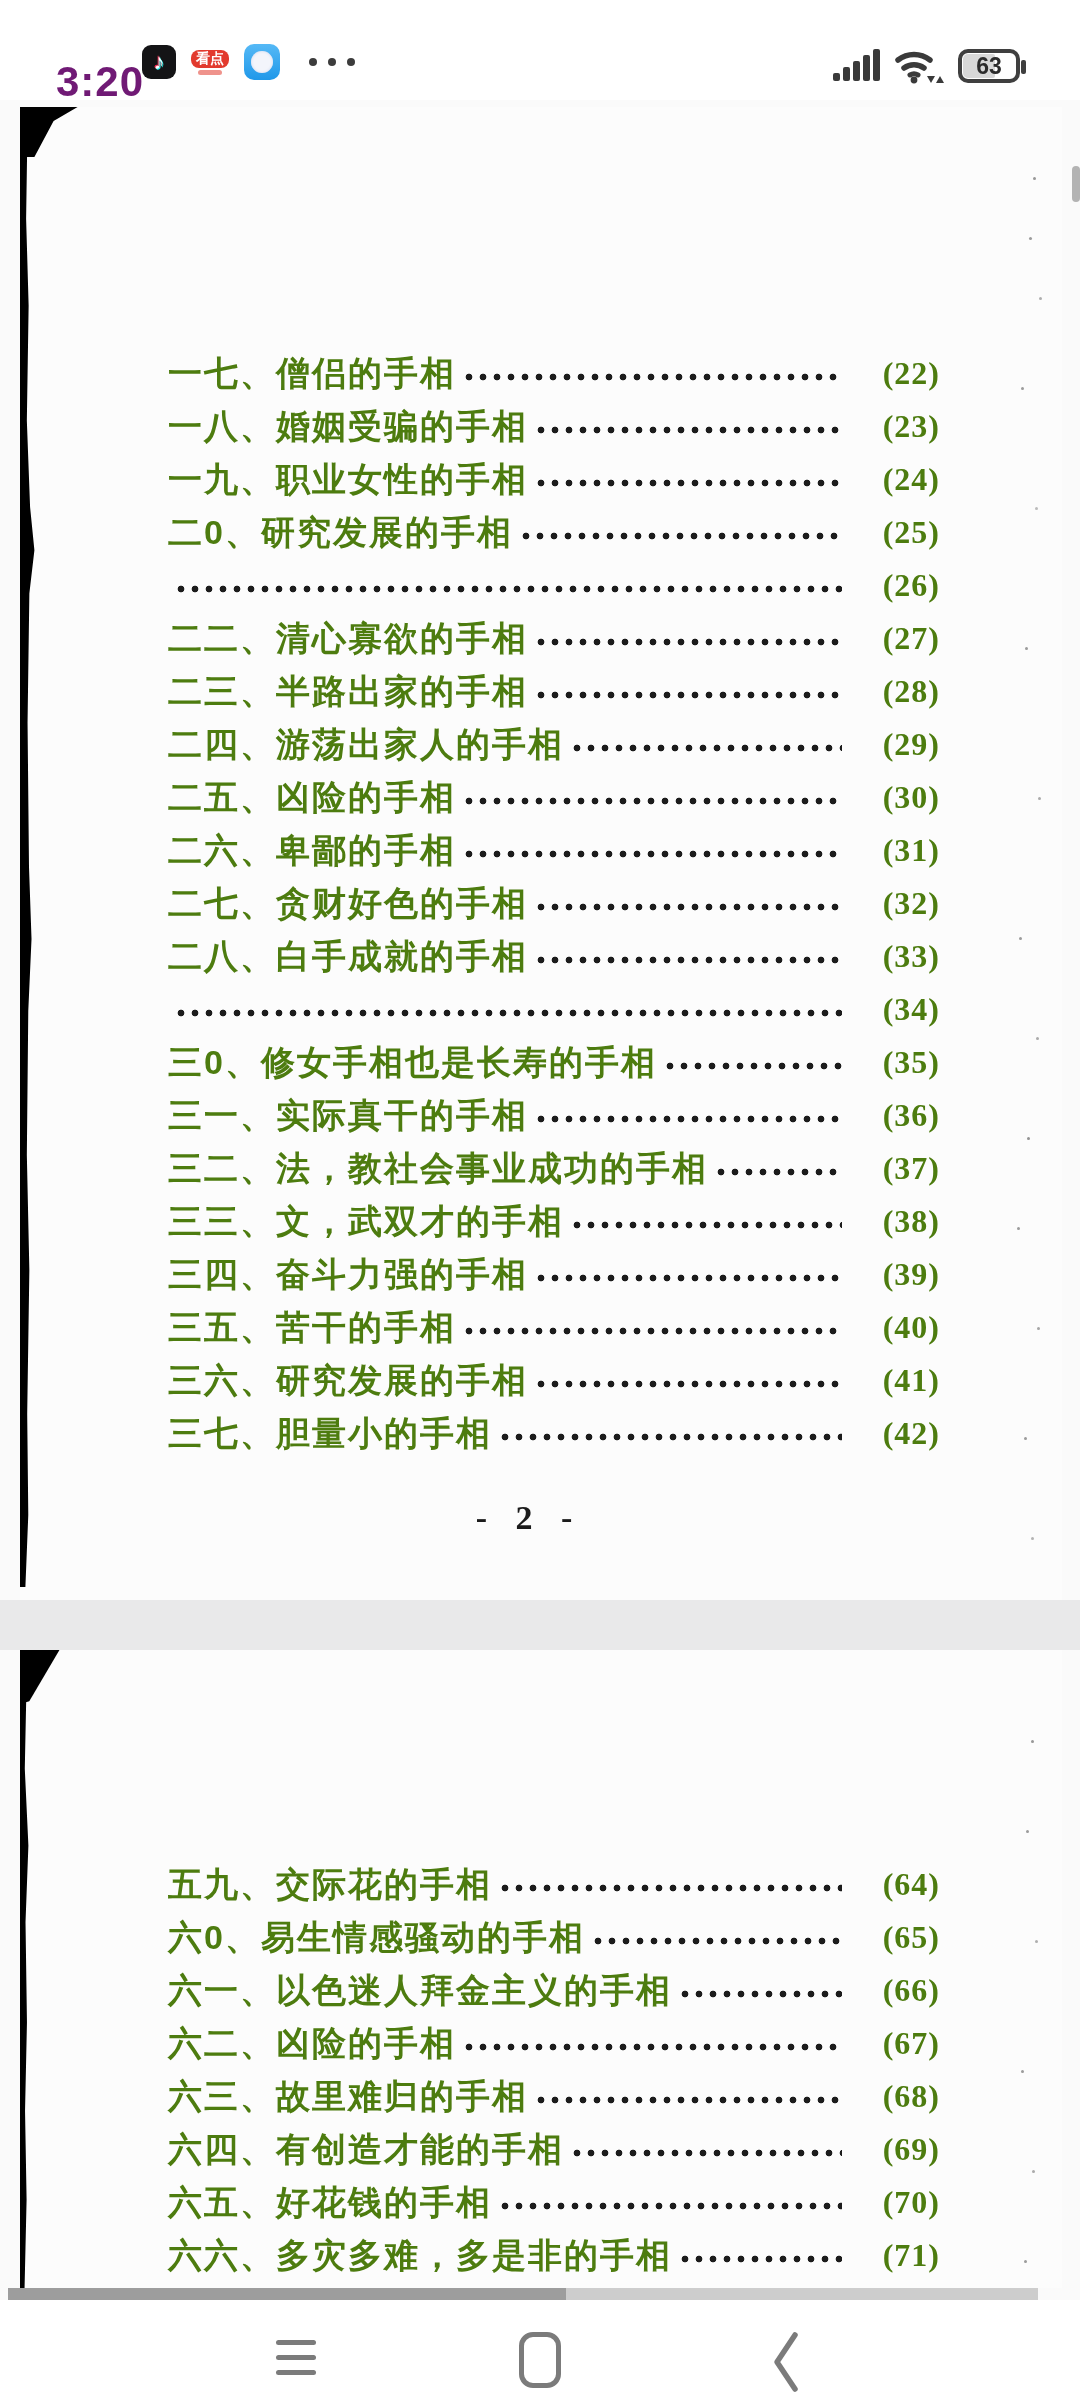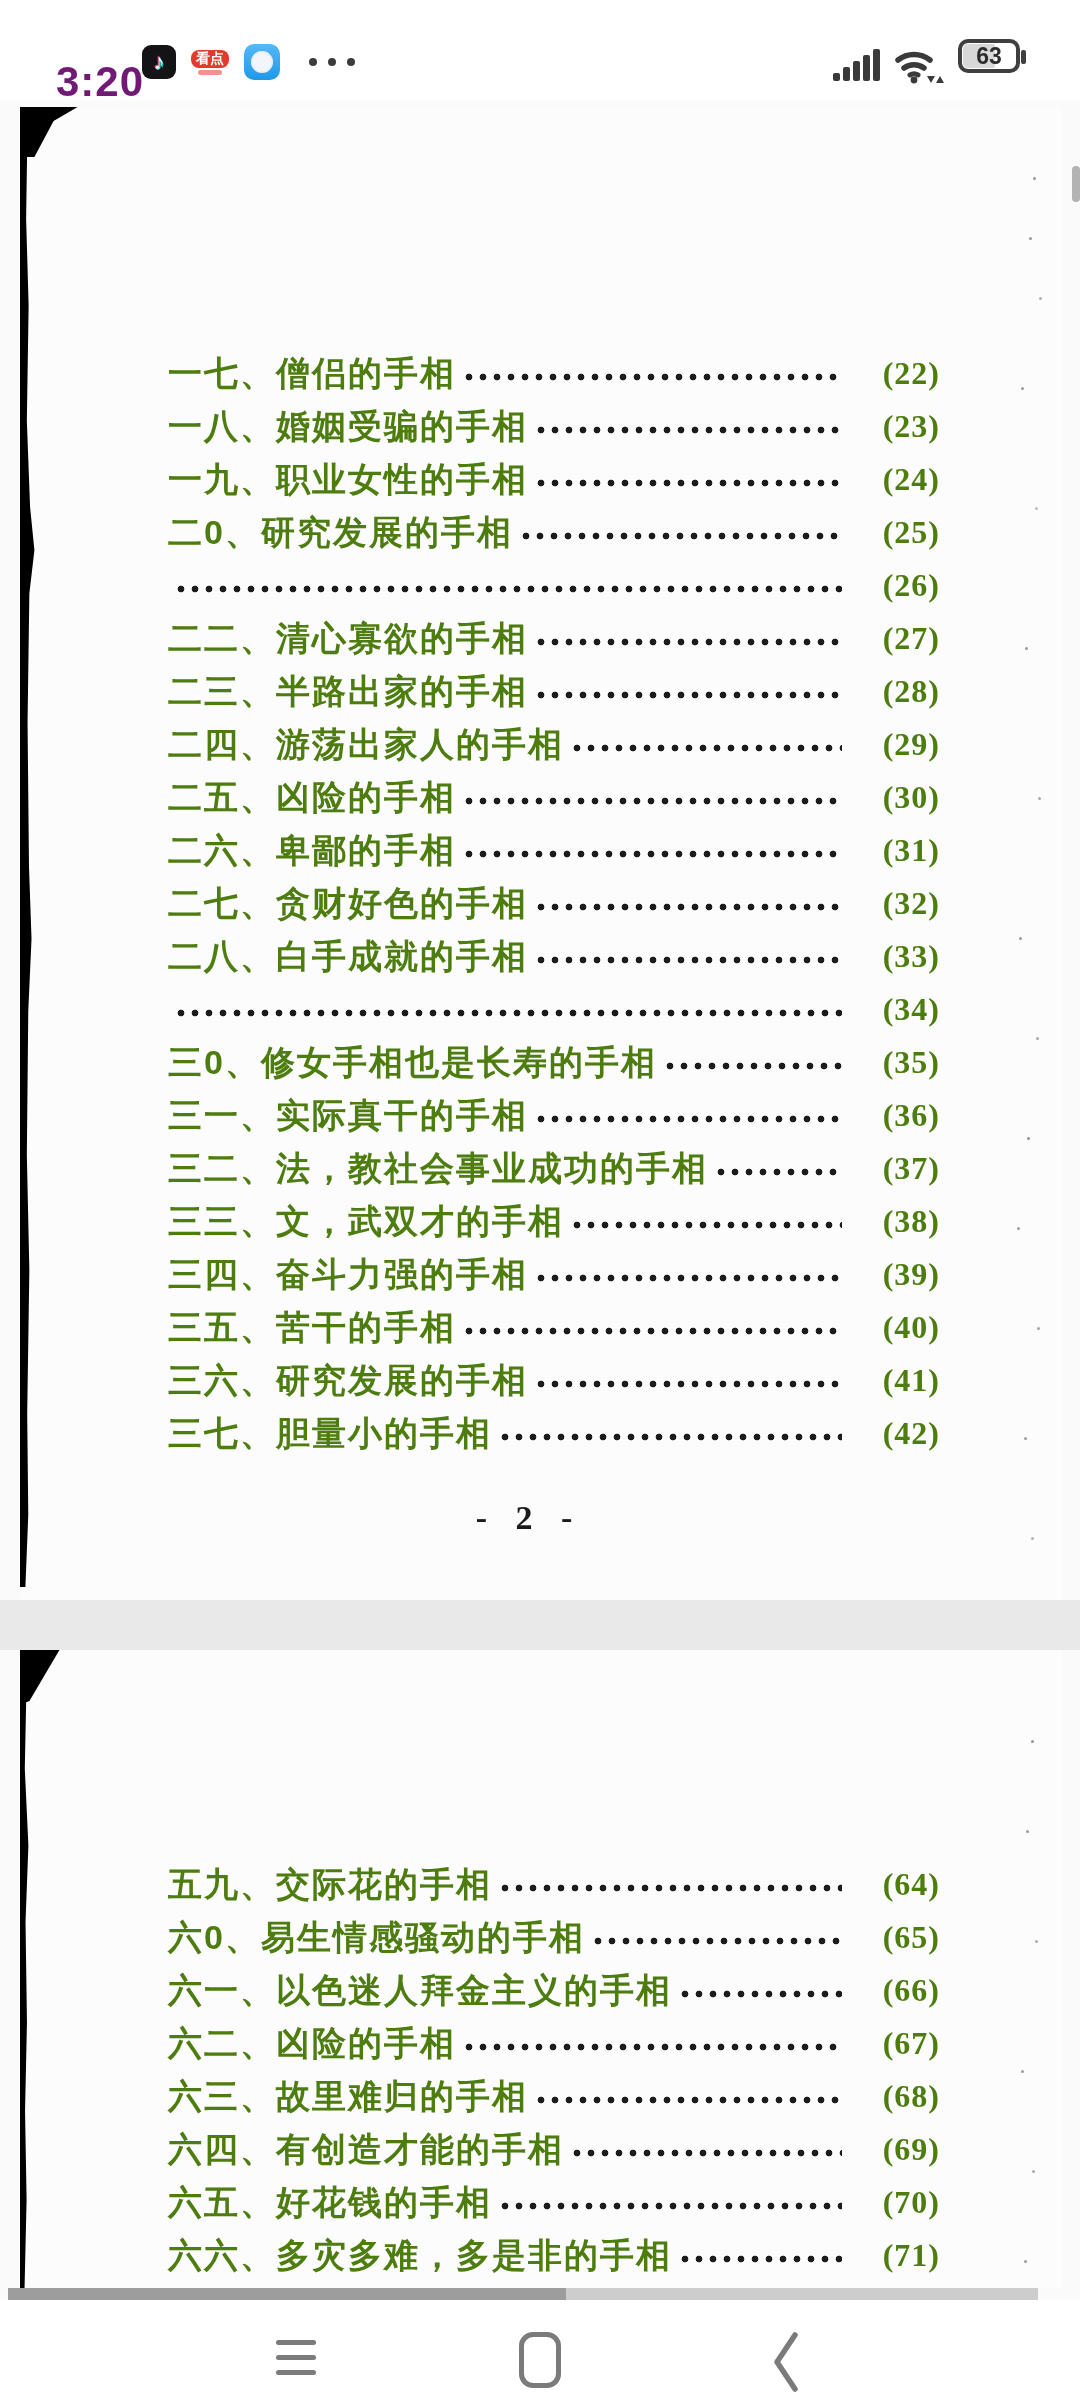--- a/index.html
+++ b/index.html
@@ -26,21 +26,21 @@
   .ic-dots { display:flex; gap:11px; margin-left:14px; }
   .ic-dots i { width:8px; height:8px; background:#3c3c3c; border-radius:50%; }
 
   .sb-right { position:absolute; right:60px; top:44px; display:flex; align-items:flex-end; gap:14px; height:40px; }
   .ic-signal { display:flex; align-items:flex-end; gap:3px; padding-bottom:3px; }
   .ic-signal i { width:7px; background:#3a3a3a; border-radius:2px; }
   .ic-signal i:nth-child(1){height:8px;} .ic-signal i:nth-child(2){height:14px;}
   .ic-signal i:nth-child(3){height:20px;} .ic-signal i:nth-child(4){height:26px;}
   .ic-signal i:nth-child(5){height:32px;}
   .ic-wifi { width:50px; height:38px; }
-  .ic-battery { position:relative; width:62px; height:34px; border:4px solid #3f3f3f; border-radius:10px; margin-bottom:11px;padding-left:48px; }
+  .ic-battery { position:relative; width:62px; height:34px; border:4px solid #3f3f3f; border-radius:10px; margin-bottom:1px;padding-left:48px; }
   .ic-battery .bat-fill { position:absolute; left:1px; top:1px; bottom:1px; width:60%; background:#d8d8d8; border-radius:5px 2px 2px 5px; }
   .ic-battery .bat-txt { position:absolute; inset:0; display:flex; align-items:center; justify-content:center; font-size:23px; font-weight:600; color:#2c2c2c; }
   .ic-battery .bat-nub { position:absolute; right:-10px; top:7px; width:5px; height:14px; background:#3f3f3f; border-radius:2px; }
 
   
   .page { position:absolute; left:20px; width:1042px; background:#fcfcfc; overflow:hidden; }
   .page1 { top:107px; height:1493px; }
   .page2 { top:1650px; height:638px; }
   .gap-strip { position:absolute; left:0; top:1600px; width:1080px; height:50px; background:#e9e9ea; }
 

